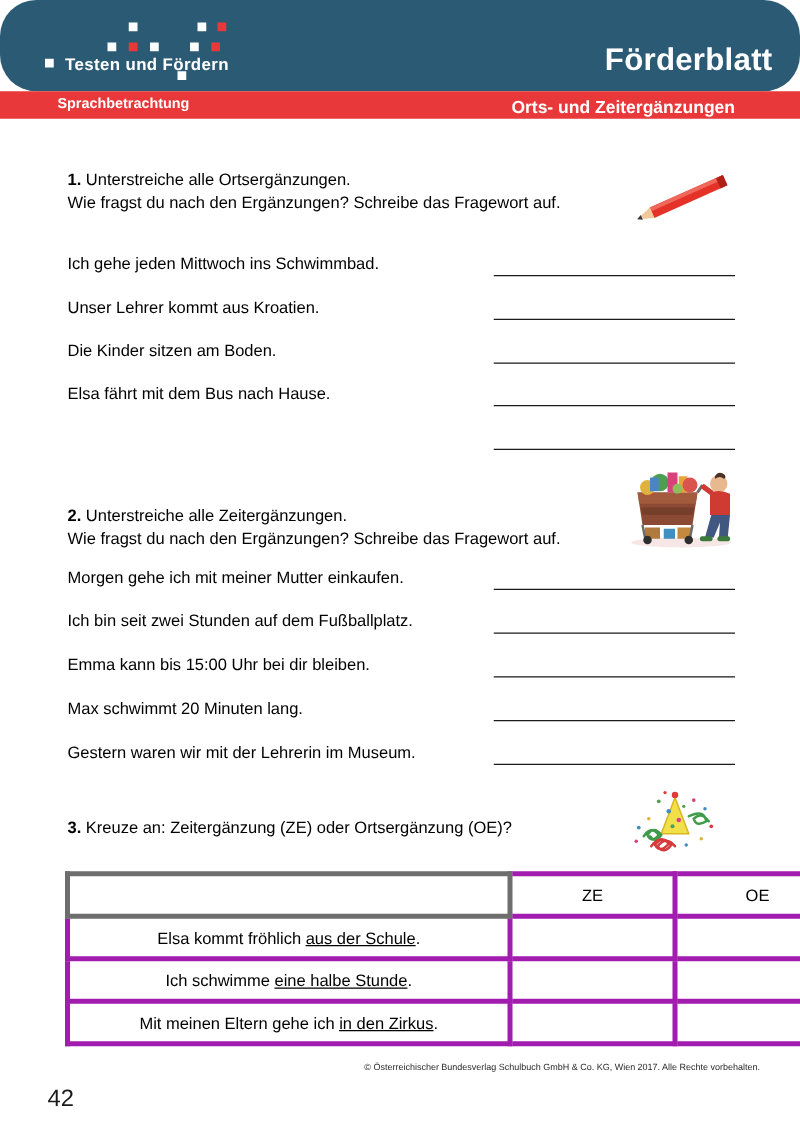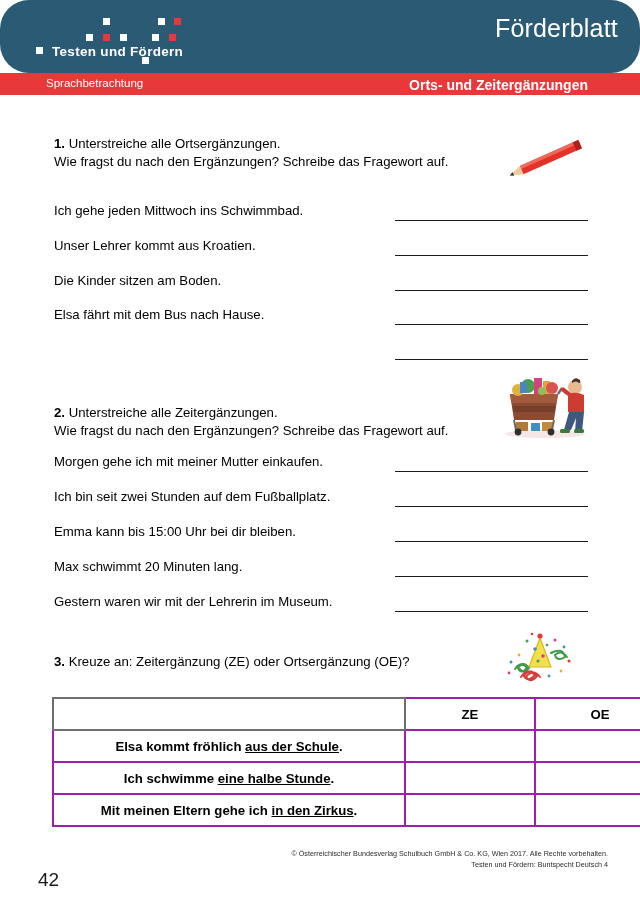--- a/index.html
+++ b/index.html
@@ -39,38 +39,38 @@
     position: absolute;
     left: 24px; top: 30px;
     font-size: 13.5px;
     font-weight: bold;
     color: #ffffff;
     letter-spacing: .3px;
     white-space: nowrap;
   }
   .sheet-title {
     position: absolute;
-    right: 22px; top: 14px;
+    right: 22px; top: 34px;
     font-size: 25px;
-    font-weight: normal;
+    font-weight: bold;
     color: #ffffff;
     letter-spacing: .2px;
     text-align: right;
   }
   .red-band {
     position: absolute;
     left: 0; top: 73px;
     width: 640px; height: 22px;
     background: #e8383a;
   }
   .red-band .subject {
     position: absolute;
     left: 46px; top: 4px;
     font-size: 11.5px;
-    font-weight: normal;
+    font-weight: bold;
     color: #ffffff;
     white-space: nowrap;
   }
   .red-band .topic {
     position: absolute;
     right: 52px; top: 4px;
     font-size: 14px;
     font-weight: bold;
     color: #ffffff;
     white-space: nowrap;
@@ -110,24 +110,24 @@
 
   
   .ex3-table {
     position: absolute;
     left: 52px; top: 697px;
     width: 536px;
     border-collapse: collapse;
     table-layout: fixed;
   }
   .ex3-table td, .ex3-table th {
-    border: 2px solid #a21caf;
+    border: 4px solid #a21caf;
     height: 30px;
     font-size: 13.2px;
-    font-weight: bold;
+    font-weight: normal;
     padding: 0 10px;
   }
   .ex3-table .col-sentence { width: 330px; text-align: center; }
   .ex3-table .col-mark { width: 108px; text-align: center; }
   .ex3-table .head-blank { border-color: #6e6e6e; }
   .ex3-table td u { text-decoration: underline; }
 
   
   .page-number {
     position: absolute;
@@ -319,14 +319,13 @@
     <td class="col-sentence"><span>Mit meinen Eltern gehe ich </span><u>in den Zirkus</u><span>.</span></td>
     <td class="col-mark"></td>
     <td class="col-mark"></td>
   </tr>
 </tbody>
   </table>
 
 <div class="page-number">42</div>
 <div class="footer-copy">
   <div>© Österreichischer Bundesverlag Schulbuch GmbH &amp; Co. KG, Wien 2017. Alle Rechte vorbehalten.</div>
-  <div>Testen und Fördern: Buntspecht Deutsch 4</div>
 </div>
 
 </body></html>

